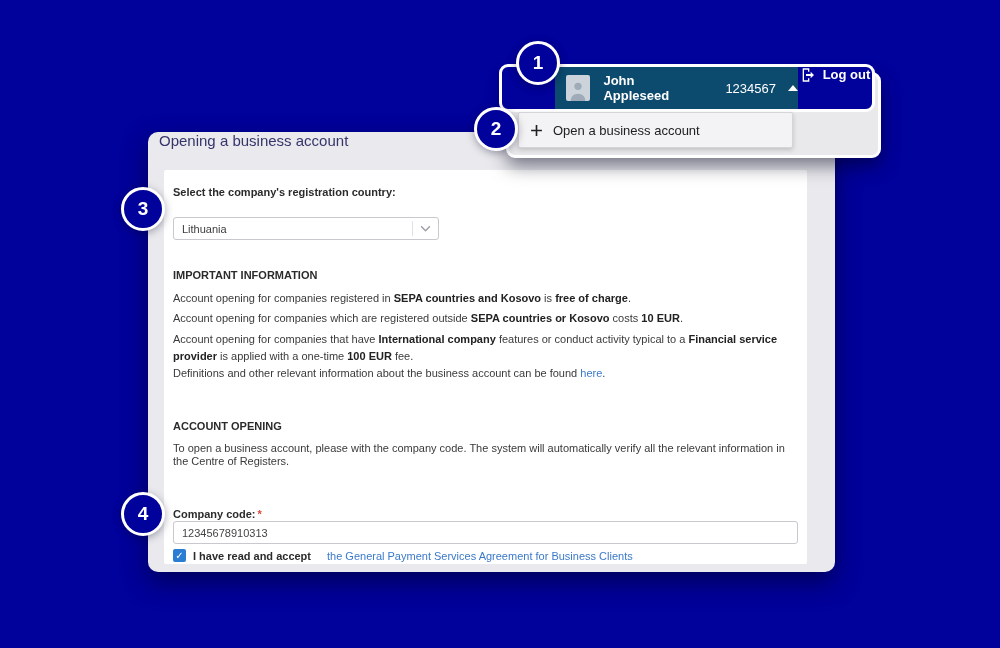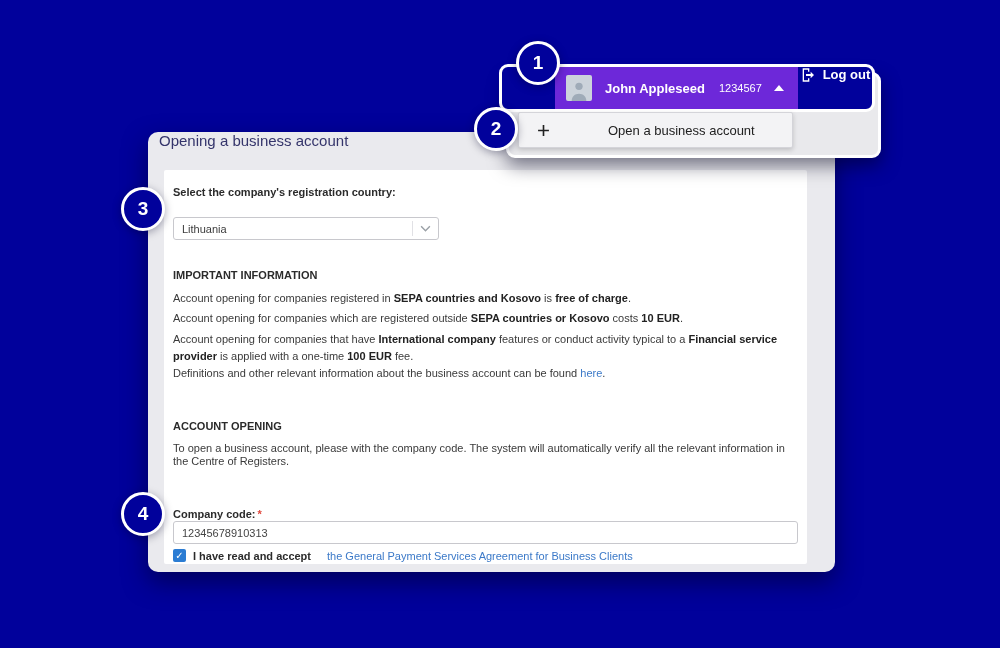--- a/index.html
+++ b/index.html
@@ -23,44 +23,44 @@
     background:#e9e9ec; border:3px solid #fff; border-radius:9px;
     box-shadow:0 8px 18px rgba(0,0,30,.5); z-index:20;
   }
   .user-header {
     position:absolute; left:499px; top:64px; width:376px; height:48px;
     background:#01019B; border:3px solid #fff; border-radius:9px;
     display:flex; align-items:stretch; overflow:hidden; z-index:22;
   }
   .uh-spacer { width:53px; }
   .user-chip {
-    display:flex; align-items:center; background:#6d28d9; width:243px;
+    display:flex; align-items:center; background:#0c4a6e; width:243px;
     padding-left:11px; cursor:pointer;
   }
   .avatar {
     width:26px; height:26px; background:#ccd3db; border-radius:2px;
     display:flex; align-items:flex-end; justify-content:center; overflow:hidden;
   }
   .user-name { color:#fff; font-size:13px; font-weight:bold; margin-left:13px; }
-  .user-id { color:#fff; font-size:11px; margin-left:14px; }
+  .user-id { color:#fff; font-size:13px; margin-left:28px; }
   .caret-up {
     width:0; height:0; margin-left:12px;
     border-left:5px solid transparent; border-right:5px solid transparent;
     border-bottom:6px solid #fff;
   }
   .logout-btn {
     flex:1; display:flex; align-items:flex-start; justify-content:center;
     color:#fff; font-size:13px; font-weight:bold; cursor:pointer; gap:7px;
   }
   .menu-item {
     position:absolute; left:518px; top:112px; width:275px; height:36px;
     background:#f3f3f5; border:1px solid #d4d4d9; border-radius:2px;
     box-shadow:0 2px 5px rgba(0,0,0,.18); display:flex; align-items:center;
-    padding-left:18px; z-index:24; cursor:pointer;
-    color:#212121; font-size:13px;gap:48px;
+    padding-left:11px; z-index:24; cursor:pointer;
+    color:#212121; font-size:13px;
   }
   .menu-item .plus { margin-right:10px; display:flex; }
 
   
   .main-panel {
     position:absolute; left:148px; top:132px; width:687px; height:440px;
     background:#eaeaee; border-radius:10px; z-index:10;
     box-shadow:0 10px 24px rgba(0,0,30,.5);
   }
   .panel-title {

